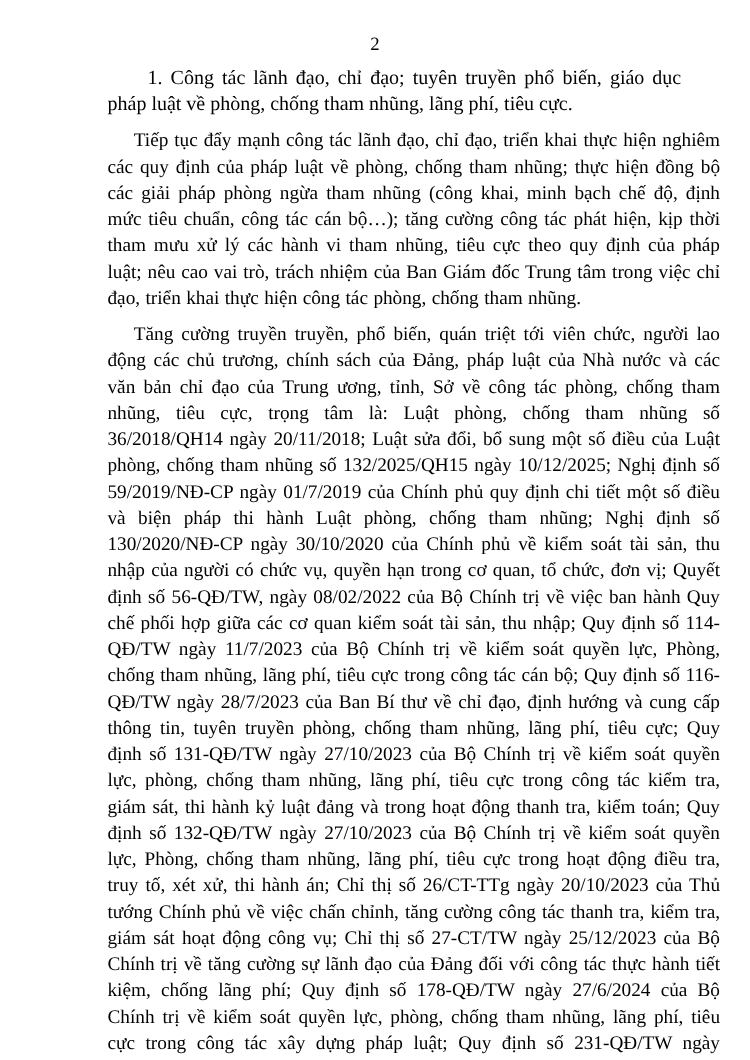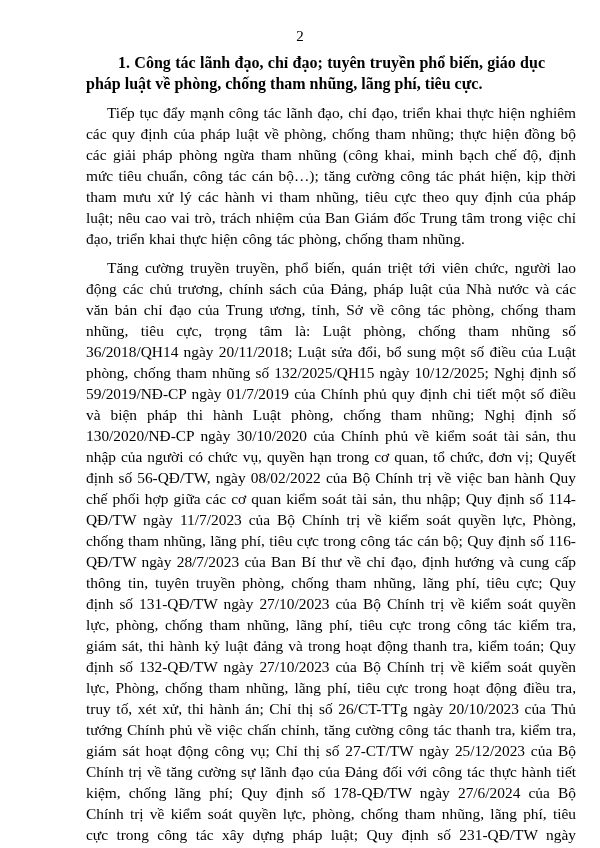--- a/index.html
+++ b/index.html
@@ -26,21 +26,21 @@
   .heading {
     margin: 9px 55px 0 86px;
     font-size: 16px;
     font-weight: bold;
     line-height: 21px;
     text-indent: 36px;
   }
   .subheading {
     margin: 7px 55px 0 86px;
     font-size: 16px;
-    font-weight: bold;
+    font-weight: normal;
     line-height: 21px;
     text-align: justify;
     text-indent: 32px;
   }
   .body-para {
     margin: 8px 24px 0 86px;
     font-size: 15.4px;
     line-height: 21px;
     text-align: justify;
     text-indent: 21px;

